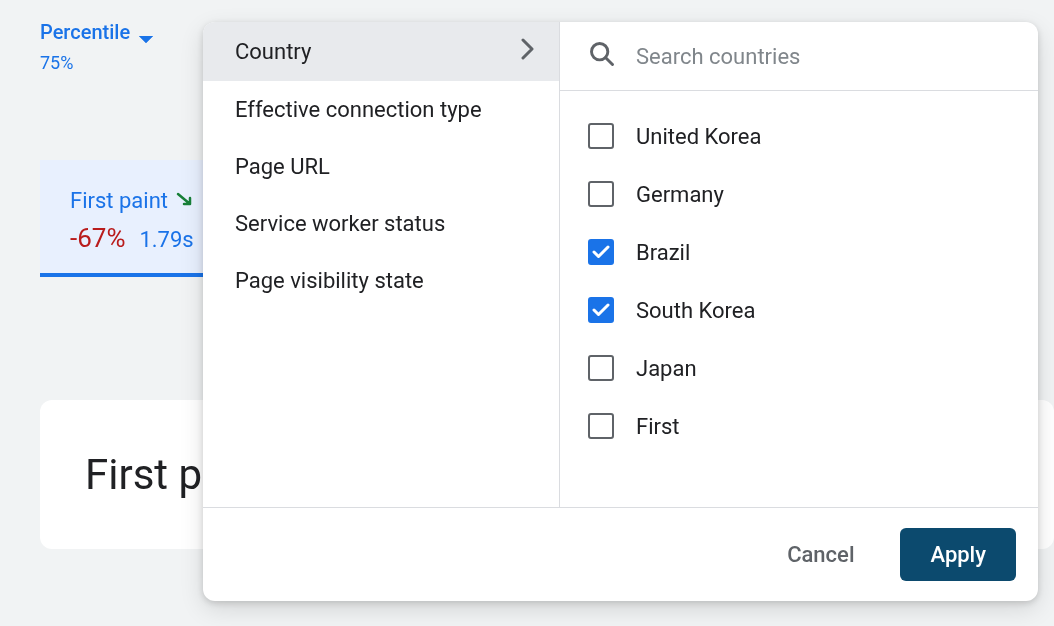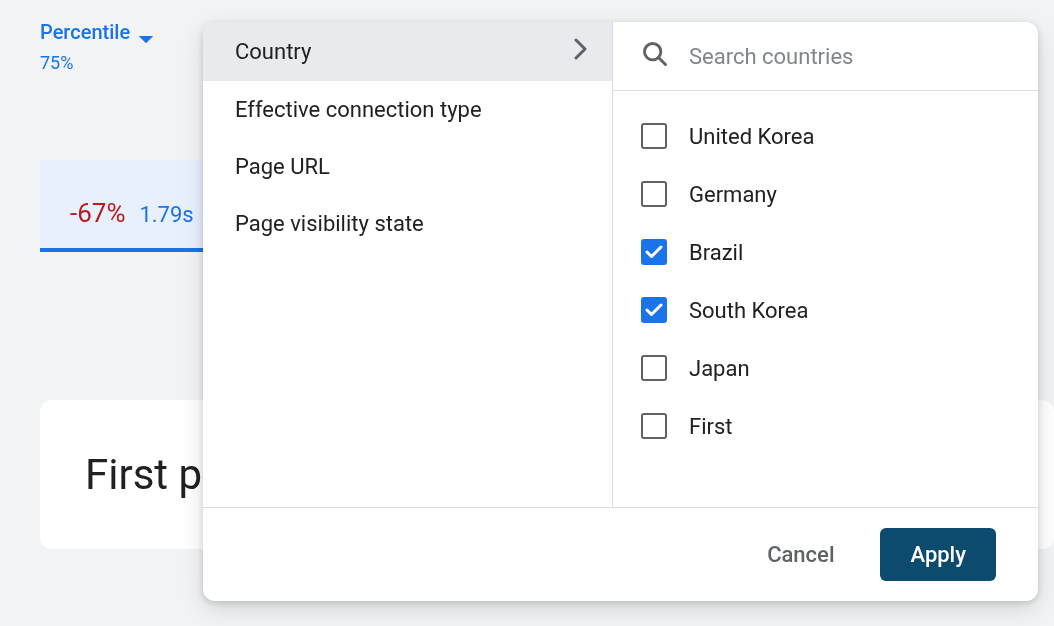--- a/index.html
+++ b/index.html
@@ -109,21 +109,21 @@
       box-shadow: 0 2px 6px rgba(0,0,0,0.15), 0 8px 24px rgba(0,0,0,0.12);
       display: flex;
       flex-direction: column;
     }
     .filter-body {
       display: flex;
       height: 485px;
     }
     
     .filter-categories {
-      width: 410px;
+      width: 357px;
       border-right: 1px solid #dadce0;
       padding-top: 0;
     }
     .category-item {
       display: flex;
       align-items: center;
       justify-content: space-between;
       padding: 16px 24px 16px 32px;
       font-size: 22px;
       color: #202124;
@@ -187,21 +187,21 @@
     .checkbox.checked {
       background: #1a73e8;
       border-color: #1a73e8;
     }
     
     .filter-footer {
       display: flex;
       justify-content: flex-end;
       align-items: center;
       gap: 30px;
-      padding: 20px 42px;
+      padding: 20px 22px;
       border-top: 1px solid #dadce0;
     }
     .btn-cancel {
       background: none;
       border: none;
       color: #5f6368;
       font-size: 22px;
       font-weight: 500;
       cursor: pointer;
       padding: 12px 16px;
@@ -231,20 +231,28 @@
     <span class="dropdown-arrow">
       <svg width="16" height="10" viewBox="0 0 16 10">
           <path d="M1 1 L8 8 L15 1" fill="#1a73e8" stroke="none"></path>
           <polygon points="1,1 15,1 8,8" fill="#1a73e8"></polygon>
         </svg>
     </span>
   </div>
 </div>
 
 <div class="metric-card">
+  <div class="metric-title">
+    <span>First paint</span>
+    <span>
+      <svg width="18" height="18" viewBox="0 0 18 18">
+          <path d="M2 4 L14 14 M14 14 L14 8 M14 14 L8 14" stroke="#188038" stroke-width="2.5" fill="none" stroke-linecap="round"></path>
+        </svg>
+    </span>
+  </div>
   <div class="metric-values">
     <span class="metric-percent">-67%</span>
     <span class="metric-time">1.79s</span>
   </div>
 </div>
 
 <div class="panel-below">
   <div class="panel-title">
     <span>First p</span>
     <span>5</span>
@@ -259,20 +267,23 @@
           <span>Country</span>
           <span><svg width="14" height="22" viewBox="0 0 14 22">
               <path d="M2 2 L11 11 L2 20" stroke="#5f6368" stroke-width="3" fill="none" stroke-linecap="round" stroke-linejoin="round"></path>
             </svg></span>
         </div>
         <div class="category-item">
           <span>Effective connection type</span>
         </div>
         <div class="category-item">
           <span>Page URL</span>
+        </div>
+        <div class="category-item">
+          <span>Service worker status</span>
         </div>
         <div class="category-item">
           <span>Page visibility state</span>
         </div>
       </div>
     <div class="filter-values">
       <div class="search-bar">
         <span>
           <svg width="28" height="28" viewBox="0 0 24 24">
               <circle cx="10" cy="10" r="7" stroke="#5f6368" stroke-width="2.5" fill="none"></circle>

